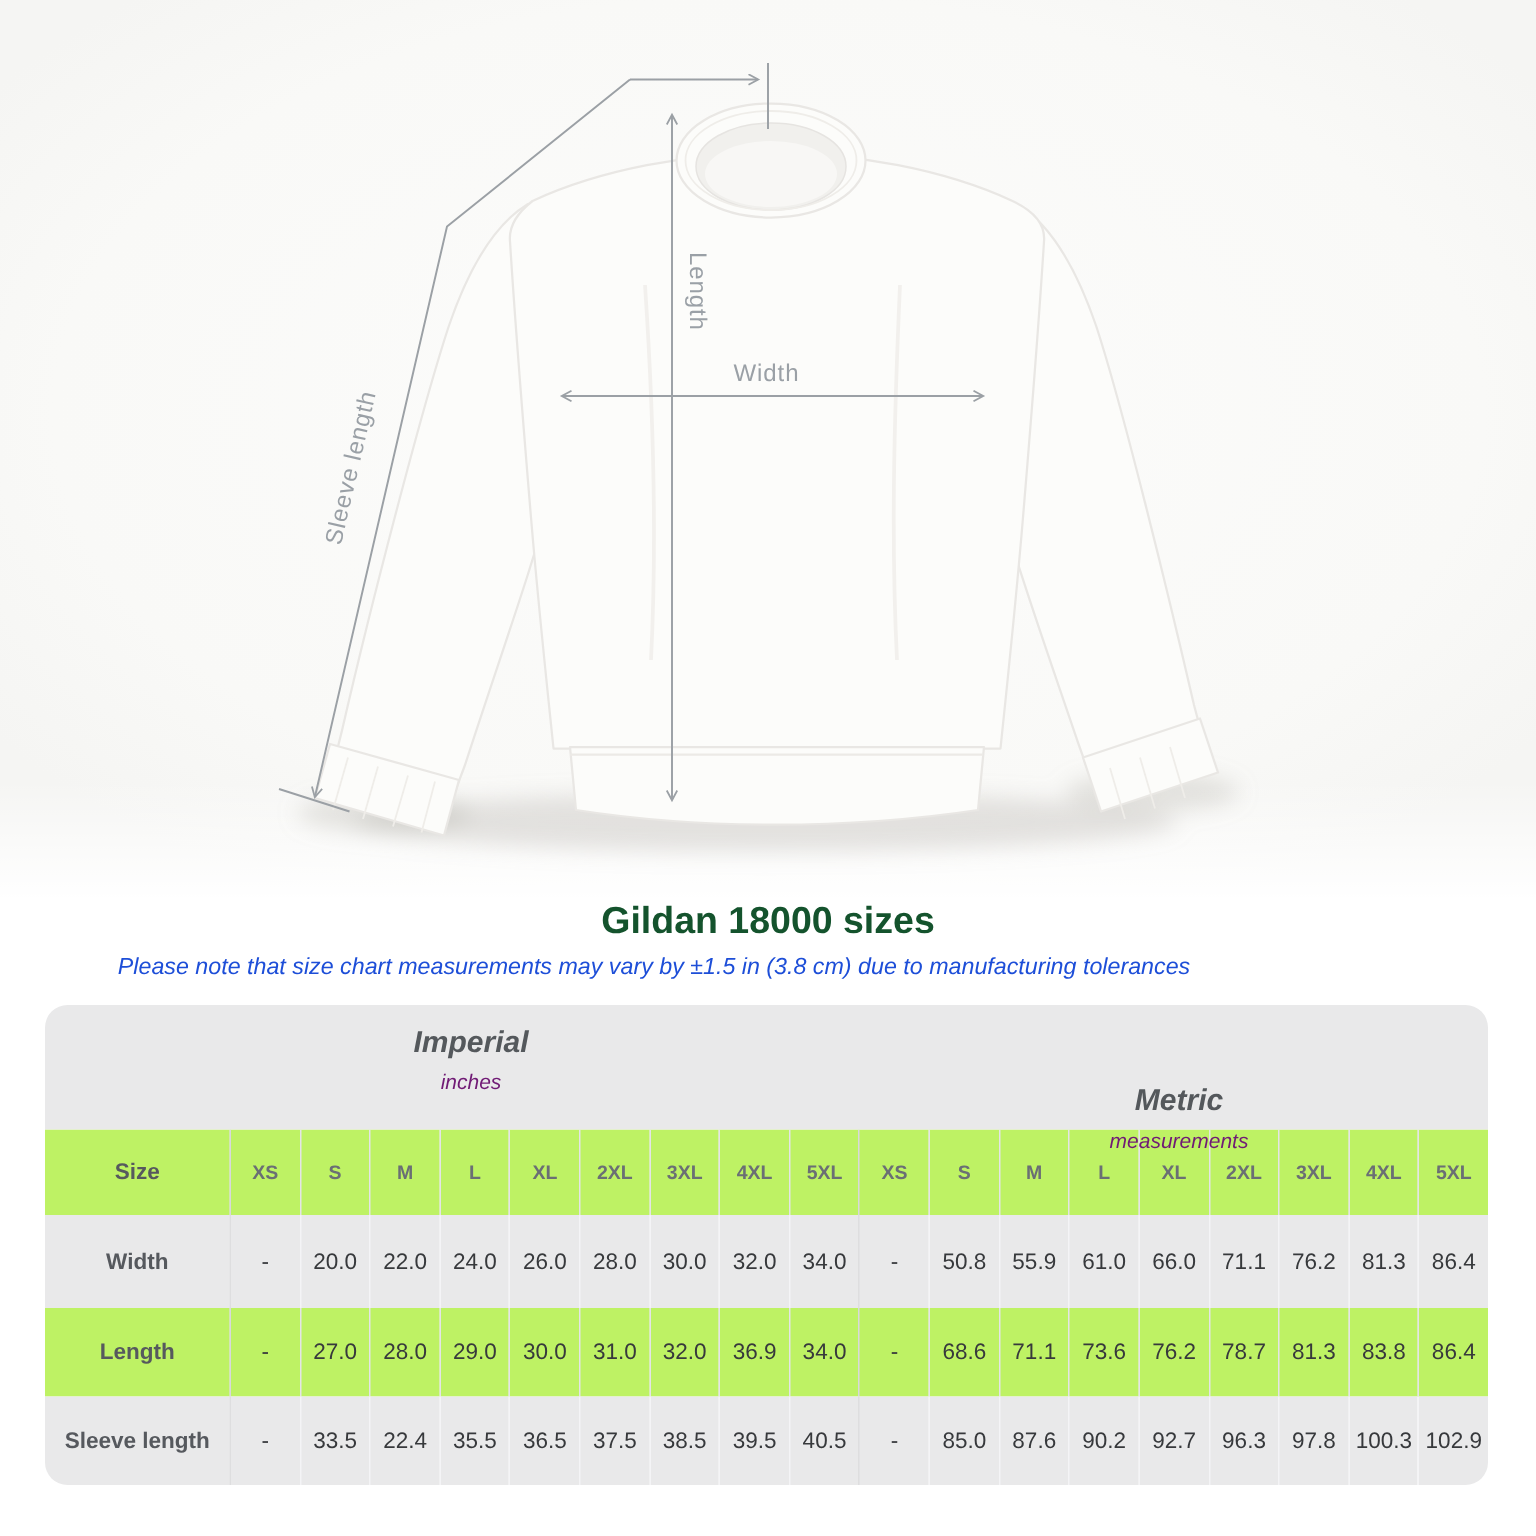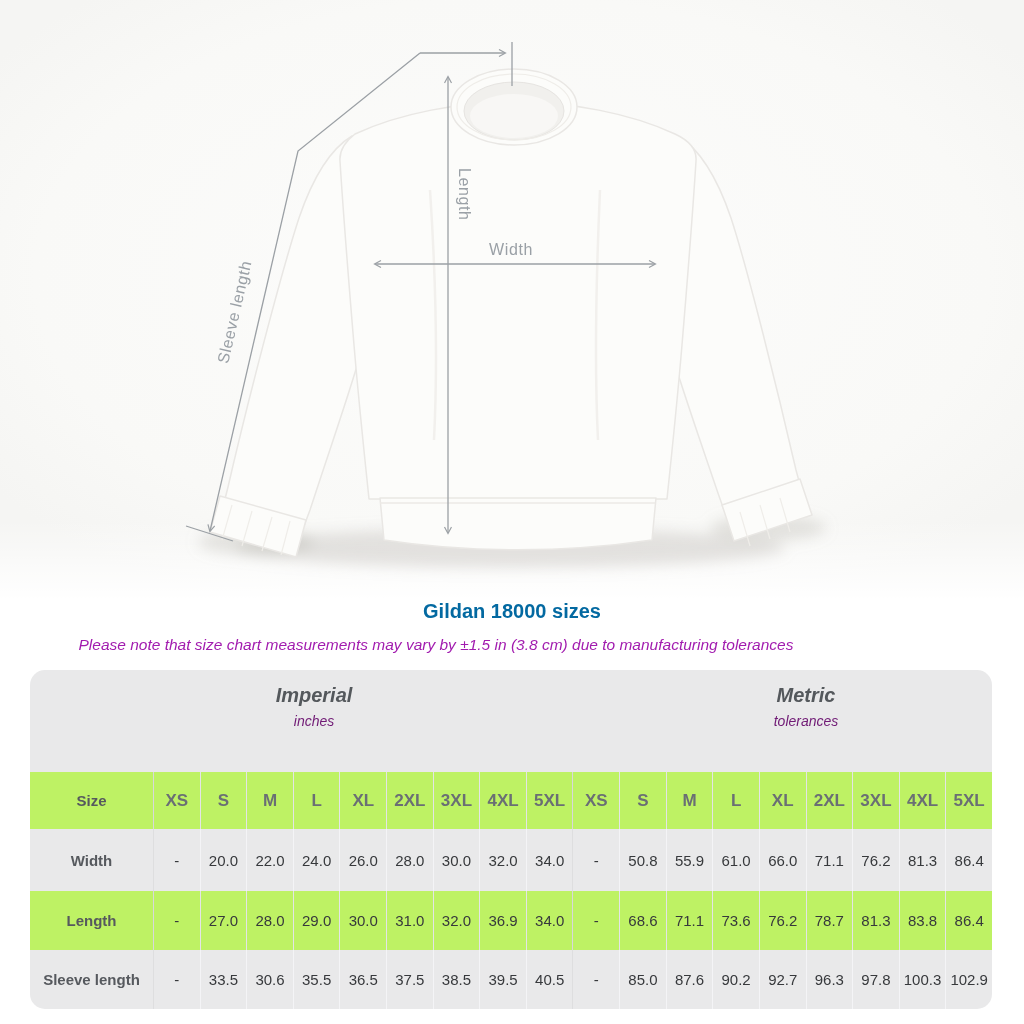--- a/index.html
+++ b/index.html
@@ -9,45 +9,45 @@
   
   #photo{position:absolute;left:0;top:0;width:1024px;height:600px;}
   .diag-label{position:absolute;color:#9aa0a6;font-size:16px;letter-spacing:.6px;}
   #width-label{left:451px;top:241px;width:120px;text-align:center;}
   #length-label{left:455px;top:168px;height:120px;writing-mode:vertical-rl;}
   #sleeve-label{left:182px;top:303px;width:106px;text-align:center;
                 transform:rotate(-77deg);transform-origin:center;}
 
   
   #page-title{position:absolute;left:0;top:600px;width:1024px;text-align:center;
-              font-size:20px;font-weight:bold;color:#0369a1;}
+              font-size:25px;font-weight:bold;color:#14532d;}
   #page-subtitle{position:absolute;left:0;top:636px;width:872px;text-align:center;
-              font-size:15.5px;font-style:italic;color:#a21caf;}
+              font-size:15.5px;font-style:italic;color:#1d4ed8;}
 
   
   #table-wrap{position:absolute;left:30px;top:670px;width:962px;}
-  #band{position:relative;width:962px;height:102px;background:#e9e9ea;
+  #band{position:relative;width:962px;height:83px;background:#e9e9ea;
         border-radius:15px 15px 0 0;}
   .band-group{position:absolute;top:14px;width:240px;text-align:center;}
   #band-imperial{left:164px;}
-  #band-metric{left:656px;}
+  #band-metric{left:636px;margin-top:39px;}
   .band-name{font-size:20px;font-weight:bold;font-style:italic;color:#54585c;}
   .band-unit{font-size:14px;font-style:italic;color:#701a75;margin-top:6px;}
 
   table#size-table{width:962px;table-layout:fixed;border-collapse:separate;border-spacing:0;}
   col.c-label{width:123px;}
   th,td{padding:0;text-align:center;vertical-align:middle;font-weight:normal;}
   tr.r-sizes{height:57px;}
   tr.r-width{height:62px;}
   tr.r-length{height:59px;}
   tr.r-sleeve{height:59px;}
   tr.gray td, tr.gray th{background:#e9e9ea;}
   tr.white td, tr.white th{background:#bef264;}
   .rl{font-weight:bold;font-size:15px;color:#56595e;}
-  .sz{font-weight:bold;font-size:17px;color:#6a6f74;}
+  .sz{font-weight:bold;font-size:13px;color:#6a6f74;}
   .val{font-size:15px;color:#37393c;}
   
   tr.white .cell{border-left:1px solid #e4e4e6;}
   tr.gray  .cell{border-left:1px solid #f4f4f6;}
   tr.white .sd{border-left:1px solid #d8d8db;}
   tr.gray  .sd{border-left:1px solid #dededf;}
   
   tr.r-sleeve td:first-child{border-bottom-left-radius:15px;}
   tr.r-sleeve td:last-child{border-bottom-right-radius:15px;}
 </style>
@@ -137,21 +137,21 @@
 
   <div id="table-wrap">
 
     <div id="band">
       <div class="band-group" id="band-imperial">
         <div class="band-name">Imperial</div>
         <div class="band-unit">inches</div>
       </div>
       <div class="band-group" id="band-metric">
         <div class="band-name">Metric</div>
-        <div class="band-unit">tolerances</div>
+        <div class="band-unit">measurements</div>
       </div>
     </div>
 
     <table id="size-table">
       <colgroup>
         <col class="c-label">
         <col>
           <col>
           <col>
           <col>
@@ -231,21 +231,21 @@
         <td class="val cell">76.2</td>
         <td class="val cell">78.7</td>
         <td class="val cell">81.3</td>
         <td class="val cell">83.8</td>
         <td class="val cell">86.4</td>
       </tr>
       <tr class="gray r-sleeve">
         <td class="rl">Sleeve length</td>
         <td class="val sd">-</td>
         <td class="val cell">33.5</td>
-        <td class="val cell">30.6</td>
+        <td class="val cell">22.4</td>
         <td class="val cell">35.5</td>
         <td class="val cell">36.5</td>
         <td class="val cell">37.5</td>
         <td class="val cell">38.5</td>
         <td class="val cell">39.5</td>
         <td class="val cell">40.5</td>
         <td class="val sd">-</td>
         <td class="val cell">85.0</td>
         <td class="val cell">87.6</td>
         <td class="val cell">90.2</td>

